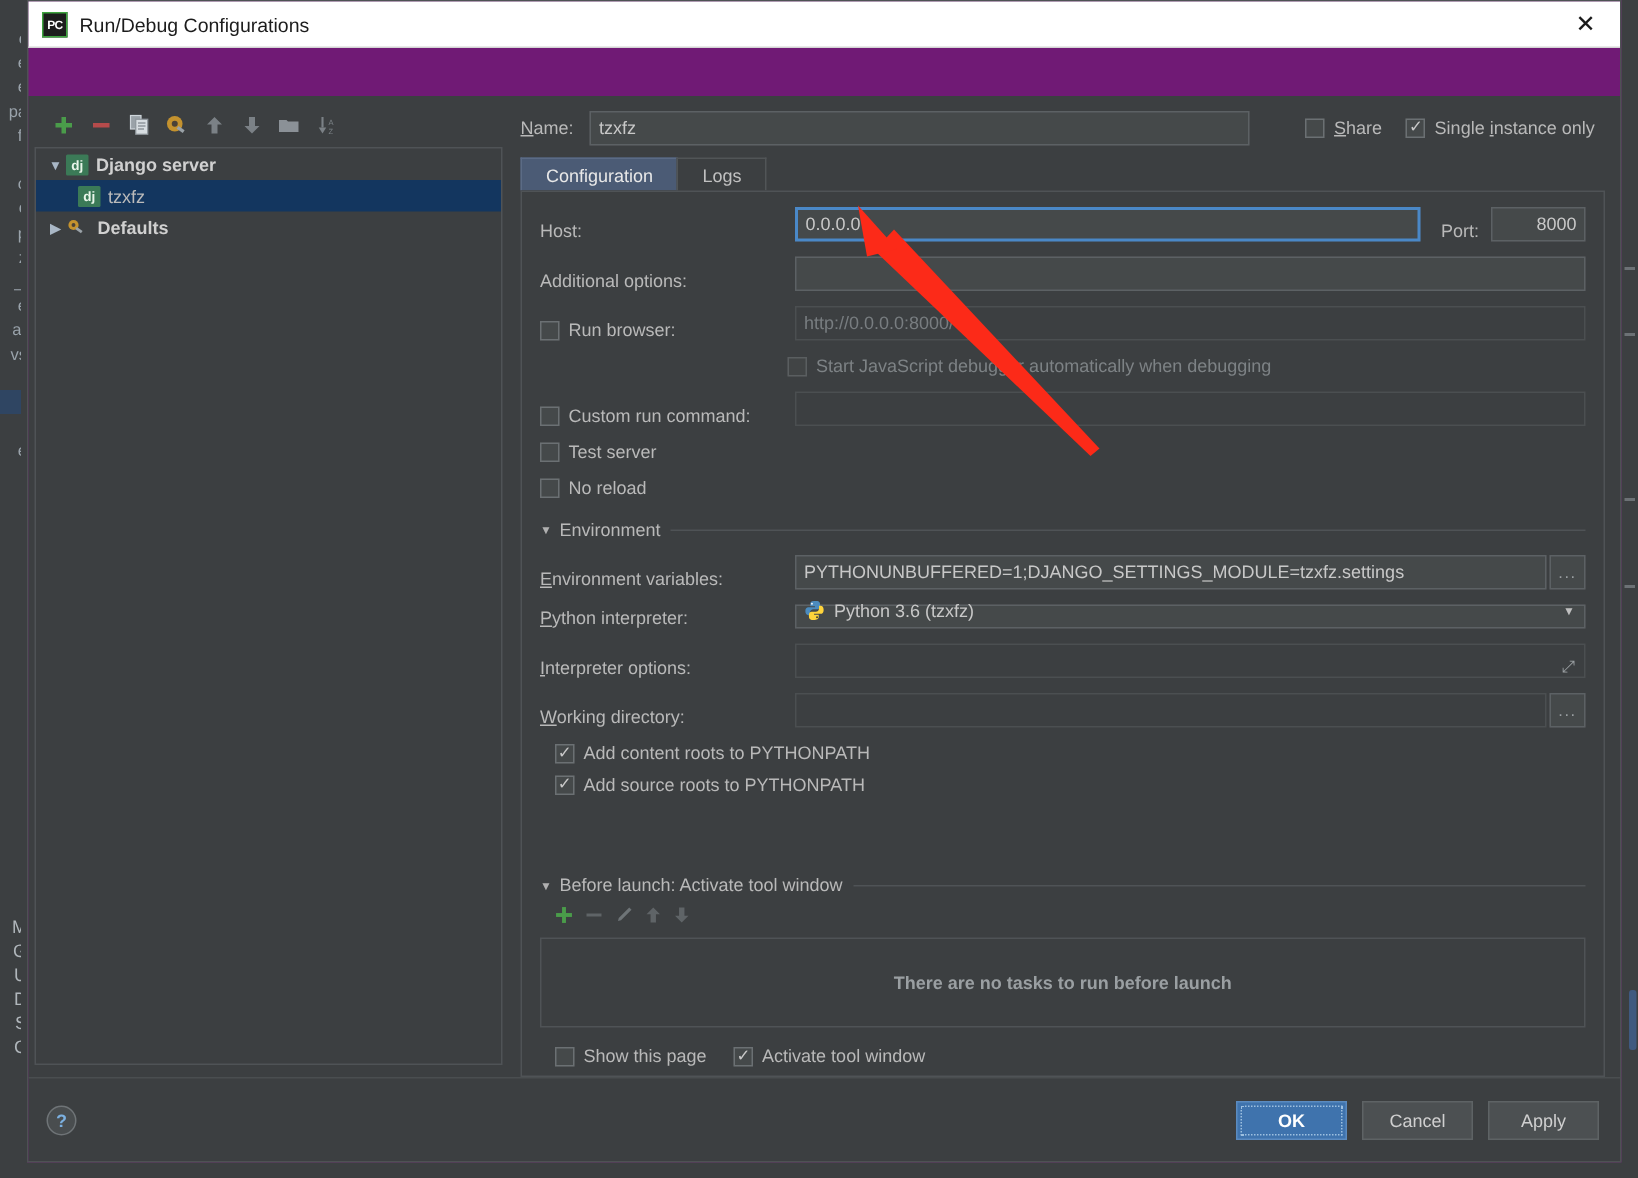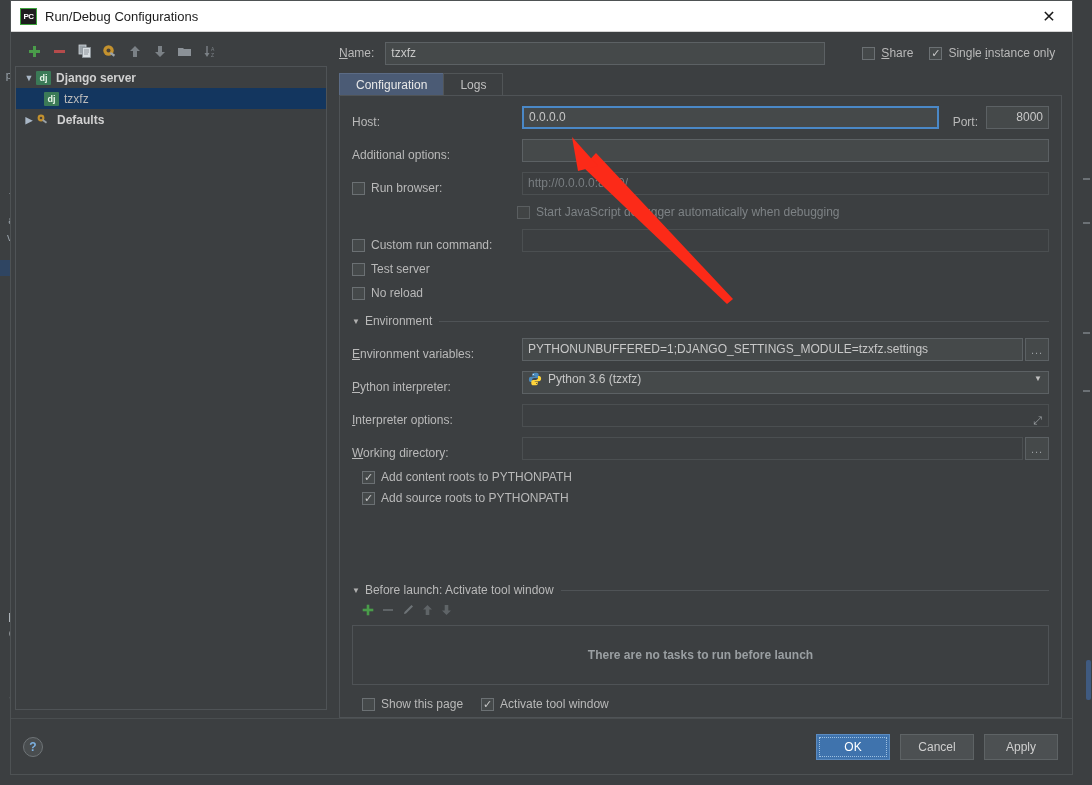--- a/index.html
+++ b/index.html
@@ -40,25 +40,25 @@
   #bg-right .tick {
     position: absolute; right: 2px; width: 7px; height: 2px; background: #6c7175;
   }
   #bg-right .bluebar {
     position: absolute; right: 1px; width: 5px; height: 40px;
     background: #3f5a80; border-radius: 2px;
   }
 
   
   #dialog {
-    position: absolute; left: 10px; top: 0;
+    position: absolute; left: 18px; top: 0;
     width: 1063px; height: 775px;
-    background: #fef9c3;
+    background: #701a75;
     border: 1px solid #4e5254;
-    display: flex; flex-direction: column;
+    display: flex; flex-direction: column; gap: 32px;
   }
   #titlebar {
     height: 31px; background: #ffffff;
     display: flex; align-items: center;
     padding: 0 0 0 9px; flex: none;
     border-bottom: 1px solid #d4d4d4;
   }
   .pc-logo {
     width: 17px; height: 17px; flex: none;
     background: #1d1d1d; border: 1px solid #3ea33e;
@@ -175,21 +175,21 @@
   .row { display: flex; align-items: flex-end; margin-bottom: 10px; }
   .lbl-col { width: 170px; flex: none; color: #b9b9b9; font-size: 12px; }
   .browse-btn {
     width: 24px; height: 23px; flex: none; margin-left: 2px;
     background: #45494a; border: 1px solid #5c6164;
     color: #9a9fa2; font-size: 11px;
     display: flex; align-items: center; justify-content: center;
     cursor: default; letter-spacing: 1px;
   }
   .combo {
-    flex: 1; height: 23px; background: #45494a; border: 1px solid #5c6164;
+    flex: 1; height: 16px; background: #45494a; border: 1px solid #5c6164;
     display: flex; align-items: center; padding: 0 0 8px 5px; color: #c8c8c8;
     font-size: 12px; cursor: default;
   }
   .combo-arrow {
     margin-left: auto; width: 20px; height: 21px;
     display: flex; align-items: center; justify-content: center;
     color: #c0c0c0; font-size: 8px;
   }
   .expand-icon {
     position: absolute; right: 6px; top: 5px;
@@ -226,21 +226,21 @@
   }
   .dlg-btn {
     min-width: 74px; height: 26px; margin-left: 10px;
     background: #4c5052; border: 1px solid #5e6365;
     color: #cfcfcf; font-size: 12px;
     display: flex; align-items: center; justify-content: center;
     cursor: default;
   }
   .dlg-btn.primary {
     background: #3f73ad; border: 1px solid #5b8bc0; color: #ffffff;
-    outline: 1px dotted #9dc0e0; outline-offset: -4px;
+    outline: 1px dotted #9dc0e0; outline-offset: -4px; font-weight: bold;
   }
   #btn-group { margin-left: auto; display: flex; align-items: center; }
 
   
   #annot {
     position: absolute; left: 0; top: 0; width: 1092px; height: 785px;
     pointer-events: none;
   }
 </style>
 </head>

